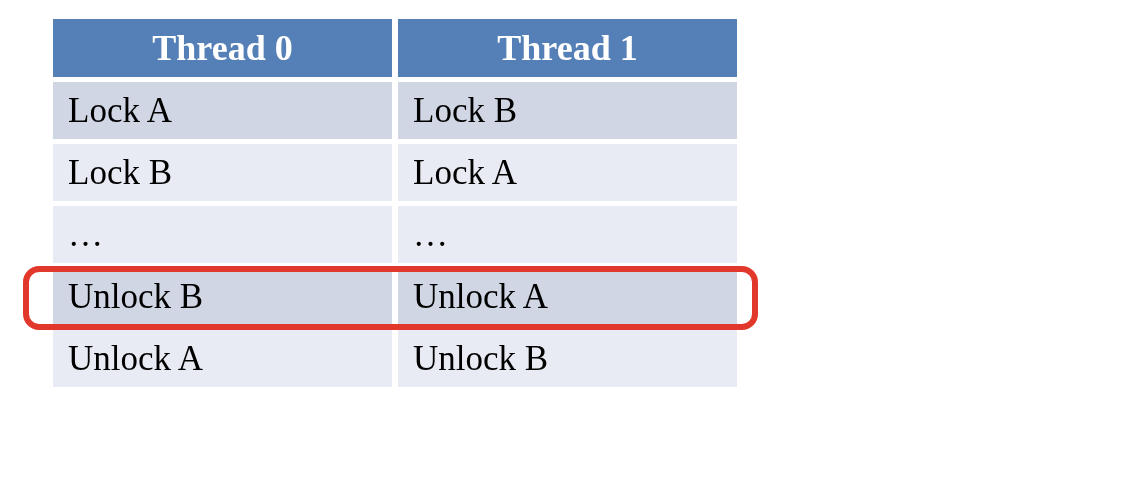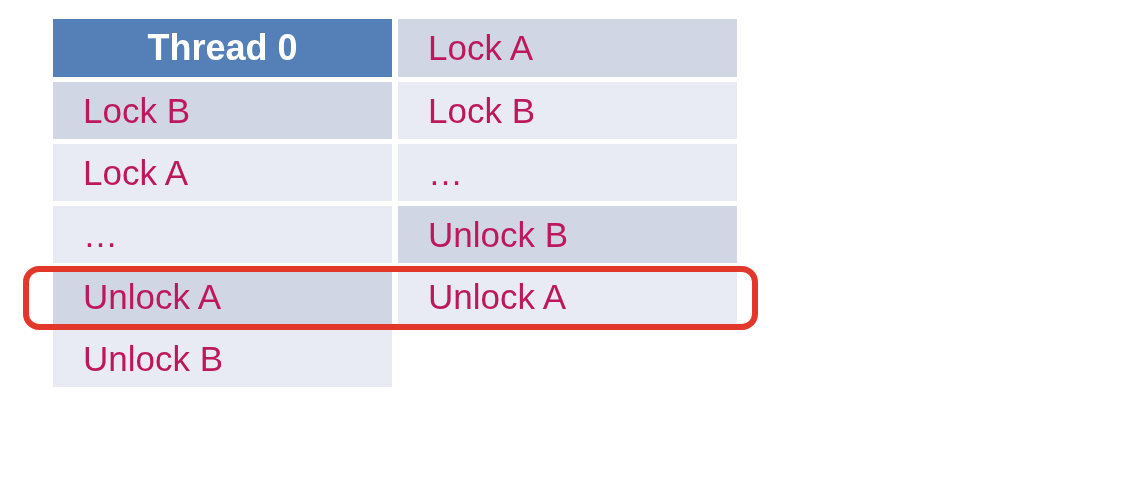--- a/index.html
+++ b/index.html
@@ -6,21 +6,21 @@
     margin: 0;
     padding: 0;
     background: #ffffff;
   }
   .canvas {
     position: relative;
     width: 916px;
     height: 480px;
     background: #ffffff;
     overflow: hidden;
-    font-family: Liberation Sans, sans-serif;
+    font-family: Liberation Serif, serif;
   }
   .threads-table {
     position: absolute;
     left: 53px;
     top: 19px;
     width: 684px;
     display: grid;
     grid-template-columns: 1fr 1fr;
     grid-template-rows: 58px repeat(6, 57px);
     column-gap: 6px;
@@ -34,22 +34,22 @@
   }
   .cell.header {
     justify-content: center;
     background: #5580B7;
     color: #ffffff;
     font-weight: bold;
     font-size: 36px;
   }
   .cell.body {
     justify-content: flex-start;
-    padding-left: 30px;
-    color: #be185d;
+    padding-left: 15px;
+    color: #000000;
     font-size: 35px;
   }
   .cell.band-dark  { background: #D0D6E3; }
   .cell.band-light { background: #E8EBF3; }
   .highlight-box {
     position: absolute;
     left: 23px;
     top: 266px;
     width: 735px;
     height: 64px;
@@ -68,20 +68,21 @@
     line-height: 1.1;
     white-space: nowrap;
   }
 </style>
 </head>
 <body>
 
 <div class="canvas">
   <div class="threads-table" id="threads-table">
       <div class="cell header">Thread 0</div>
+      <div class="cell header">Thread 1</div>
       <div class="cell body band-dark">Lock A</div>
       <div class="cell body band-dark">Lock B</div>
       <div class="cell body band-light">Lock B</div>
       <div class="cell body band-light">Lock A</div>
       <div class="cell body band-light">…</div>
       <div class="cell body band-light">…</div>
       <div class="cell body band-dark">Unlock B</div>
       <div class="cell body band-dark">Unlock A</div>
       <div class="cell body band-light">Unlock A</div>
       <div class="cell body band-light">Unlock B</div>

